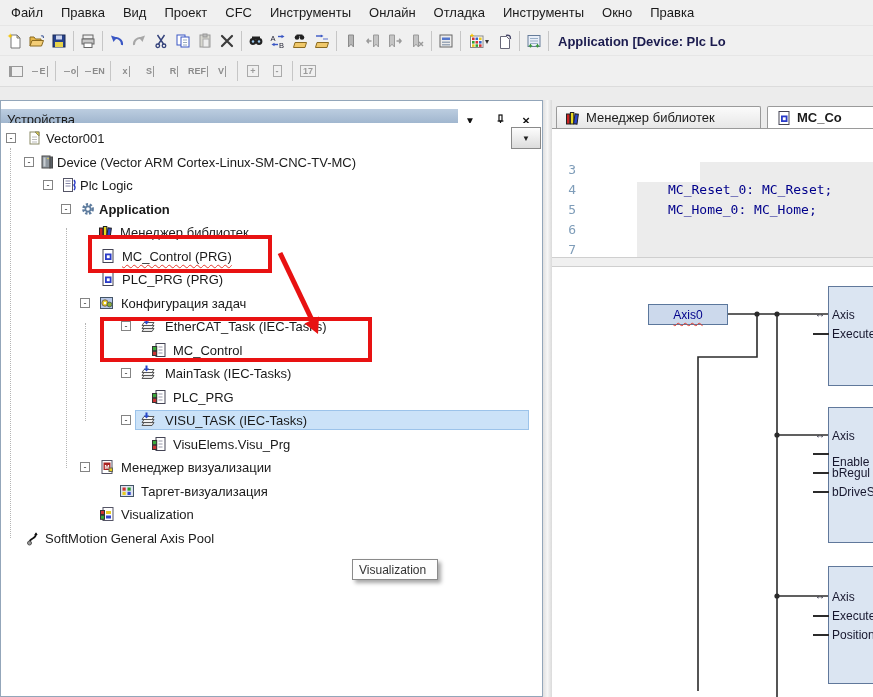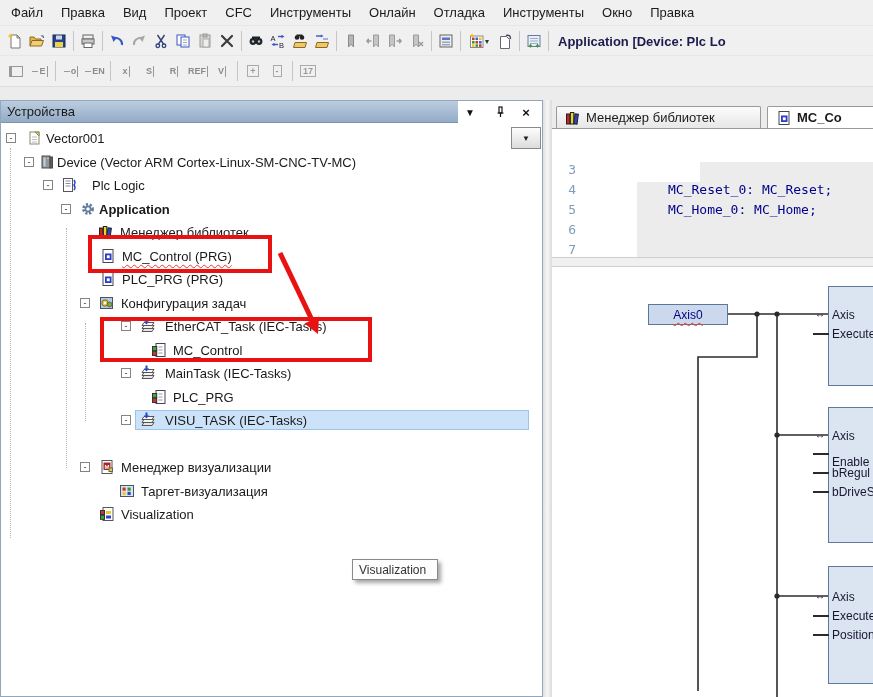--- a/index.html
+++ b/index.html
@@ -22,21 +22,21 @@
   .cfi{min-width:24px;height:20px;display:flex;align-items:center;justify-content:center;
        color:#8b8b8b;font-size:9px;font-weight:bold;flex:0 0 auto;letter-spacing:0;}
   .cfi .pin{width:6px;height:1px;background:#999;margin-right:1px;display:inline-block;}
   .cfi .bar{width:1px;height:11px;background:#999;margin-left:1px;display:inline-block;}
   .cfi.boxed span.g{border:1px solid #aaa;padding:0 2px;color:#9a9a9a;}
   .minibox{width:10px;height:9px;border:1px solid #999;border-left:3px solid #999;display:inline-block;}
 
   
   #left-panel{position:absolute;left:0;top:100px;width:543px;height:597px;background:#fff;
               border:1px solid #93a6ba;box-sizing:border-box;}
-  #panel-header{position:absolute;left:0;top:0;width:457px;height:22px;
+  #panel-header{position:absolute;left:0;top:8px;width:457px;height:22px;
     background:linear-gradient(#bccde0,#93abc6);border-bottom:1px solid #7e94ad;box-sizing:border-box;
     display:flex;align-items:center;text-align:center;}
   #panel-title{margin-left:6px;}
   .hbtn{position:absolute;top:3px;width:18px;height:16px;display:flex;align-items:center;
         justify-content:center;color:#111;font-size:10px;}
   #tree{position:absolute;left:0;top:22px;width:541px;height:573px;background:#fff;overflow:hidden;}
   #tree-combo{position:absolute;left:510px;top:4px;width:28px;height:20px;background:linear-gradient(#fdfdfd,#dcdcdc);
      border:1px solid #8a8a8a;display:flex;align-items:center;justify-content:center;font-size:8px;color:#222;}
   .trunk{position:absolute;width:0;border-left:1px dotted #b5b5b5;}
   .trow{position:absolute;left:0;width:541px;height:19px;}
@@ -378,21 +378,21 @@
             </svg></span>
         <span class="tlbl" style="left:56px">Device (Vector ARM Cortex-Linux-SM-CNC-TV-MC)</span>
       </div>
       <div class="trow" style="top:53px">
         <span class="tgl" style="left:42px">-</span>
         <span class="tico" style="left:60px"><svg viewBox="0 0 16 16">
               <rect x="2.5" y="1.5" width="9" height="13" fill="#fff" stroke="#556"></rect>
               <path d="M4.5 4 h5 M4.5 6.5 h5 M4.5 9 h5" stroke="#88a" stroke-width="1"></path>
               <path d="M13 3 q2 2.5 0 5 q2 2.5 0 5" fill="none" stroke="#2a3bc8" stroke-width="1.4"></path>
             </svg></span>
-        <span class="tlbl" style="left:91px">Plc Logic</span>
+        <span class="tlbl" style="left:79px">Plc Logic</span>
       </div>
       <div class="trow" style="top:77px">
         <span class="tgl" style="left:60px">-</span>
         <span class="tico" style="left:79px"><svg viewBox="0 0 16 16">
               <circle cx="8" cy="8" r="4.6" fill="none" stroke="#5e7c9e" stroke-width="2.6" stroke-dasharray="2.2 1.6"></circle>
               <circle cx="8" cy="8" r="2.6" fill="none" stroke="#5e7c9e" stroke-width="1.6"></circle>
             </svg></span>
         <span class="tlbl bold" style="left:98px">Application</span>
       </div>
       <div class="trow" style="top:100px">
@@ -472,20 +472,29 @@
       <div class="trow" style="top:288px">
         <span class="tgl" style="left:120px">-</span>
         <span class="tico" style="left:139px"><svg viewBox="0 0 16 16">
               <polygon points="4,10.5 14,10.5 12,13.5 2,13.5" fill="#e6e6e6" stroke="#555"></polygon>
               <polygon points="4,7.5 14,7.5 12,10.5 2,10.5" fill="#f2f2f2" stroke="#555"></polygon>
               <polygon points="4,4.5 14,4.5 12,7.5 2,7.5" fill="#fafafa" stroke="#555"></polygon>
               <path d="M5.5 0.5 v3 h-1.7 l2.7 3 2.7 -3 h-1.7 v-3 z" fill="#2747c8"></path>
             </svg></span>
         <span class="tlbl" style="left:164px">VISU_TASK (IEC-Tasks)</span>
       </div>
+      <div class="trow" style="top:312px">
+        <span class="tico" style="left:150px"><svg viewBox="0 0 16 16">
+              <rect x="5" y="1.5" width="9" height="13" fill="#fff" stroke="#445"></rect>
+              <rect x="1.5" y="4.5" width="4.2" height="4.2" fill="#3aaa3a" stroke="#333"></rect>
+              <rect x="1.5" y="9.3" width="4.2" height="4.2" fill="#cc3333" stroke="#333"></rect>
+              <path d="M7.5 5 h4 M7.5 8 h4 M7.5 11 h4" stroke="#99a" stroke-width="1"></path>
+            </svg></span>
+        <span class="tlbl" style="left:172px">VisuElems.Visu_Prg</span>
+      </div>
       <div class="trow" style="top:335px">
         <span class="tgl" style="left:79px">-</span>
         <span class="tico" style="left:98px"><svg viewBox="0 0 16 16">
               <rect x="3" y="1.5" width="10" height="13" fill="#fff" stroke="#556"></rect>
               <rect x="4.5" y="3.5" width="7" height="7.5" fill="#aa2222"></rect>
               <text x="5.6" y="9.5" font-size="6" fill="#fff" font-family="sans-serif" font-weight="bold">M</text>
               <rect x="10" y="9" width="3.5" height="3.5" fill="#e8cc22" stroke="#665"></rect>
             </svg></span>
         <span class="tlbl" style="left:120px">Менеджер визуализации</span>
       </div>
@@ -501,20 +510,28 @@
       </div>
       <div class="trow" style="top:382px">
         <span class="tico" style="left:98px"><svg viewBox="0 0 16 16">
               <rect x="4" y="1.5" width="10" height="13" fill="#fff" stroke="#556"></rect>
               <rect x="1.5" y="4.5" width="4" height="4" fill="#cc3333" stroke="#333"></rect>
               <rect x="1.5" y="9.3" width="4" height="4" fill="#3aaa3a" stroke="#333"></rect>
               <rect x="7" y="5" width="5" height="3" fill="#e8cc22"></rect>
               <rect x="7" y="9.5" width="5" height="3" fill="#3344cc"></rect>
             </svg></span>
         <span class="tlbl" style="left:120px">Visualization</span>
+      </div>
+      <div class="trow" style="top:406px">
+        <span class="tico" style="left:24px"><svg viewBox="0 0 16 16">
+              <path d="M4.5 13 C4.5 6.5, 11 10.5, 11 3.5" fill="none" stroke="#111" stroke-width="1.8"></path>
+              <path d="M9.3 5 L11 2.2 L12.7 5 Z" fill="#111"></path>
+              <circle cx="4.5" cy="13" r="2" fill="#9a9a9a" stroke="#555"></circle>
+            </svg></span>
+        <span class="tlbl" style="left:44px">SoftMotion General Axis Pool</span>
       </div>
     </div>
   </div>
 
   <div id="vsplit"></div>
 
   <div id="right-panel">
     <div id="tabbar">
       <div class="tab" id="tab1">
         <span class="tabico"><svg viewBox="0 0 16 16">

